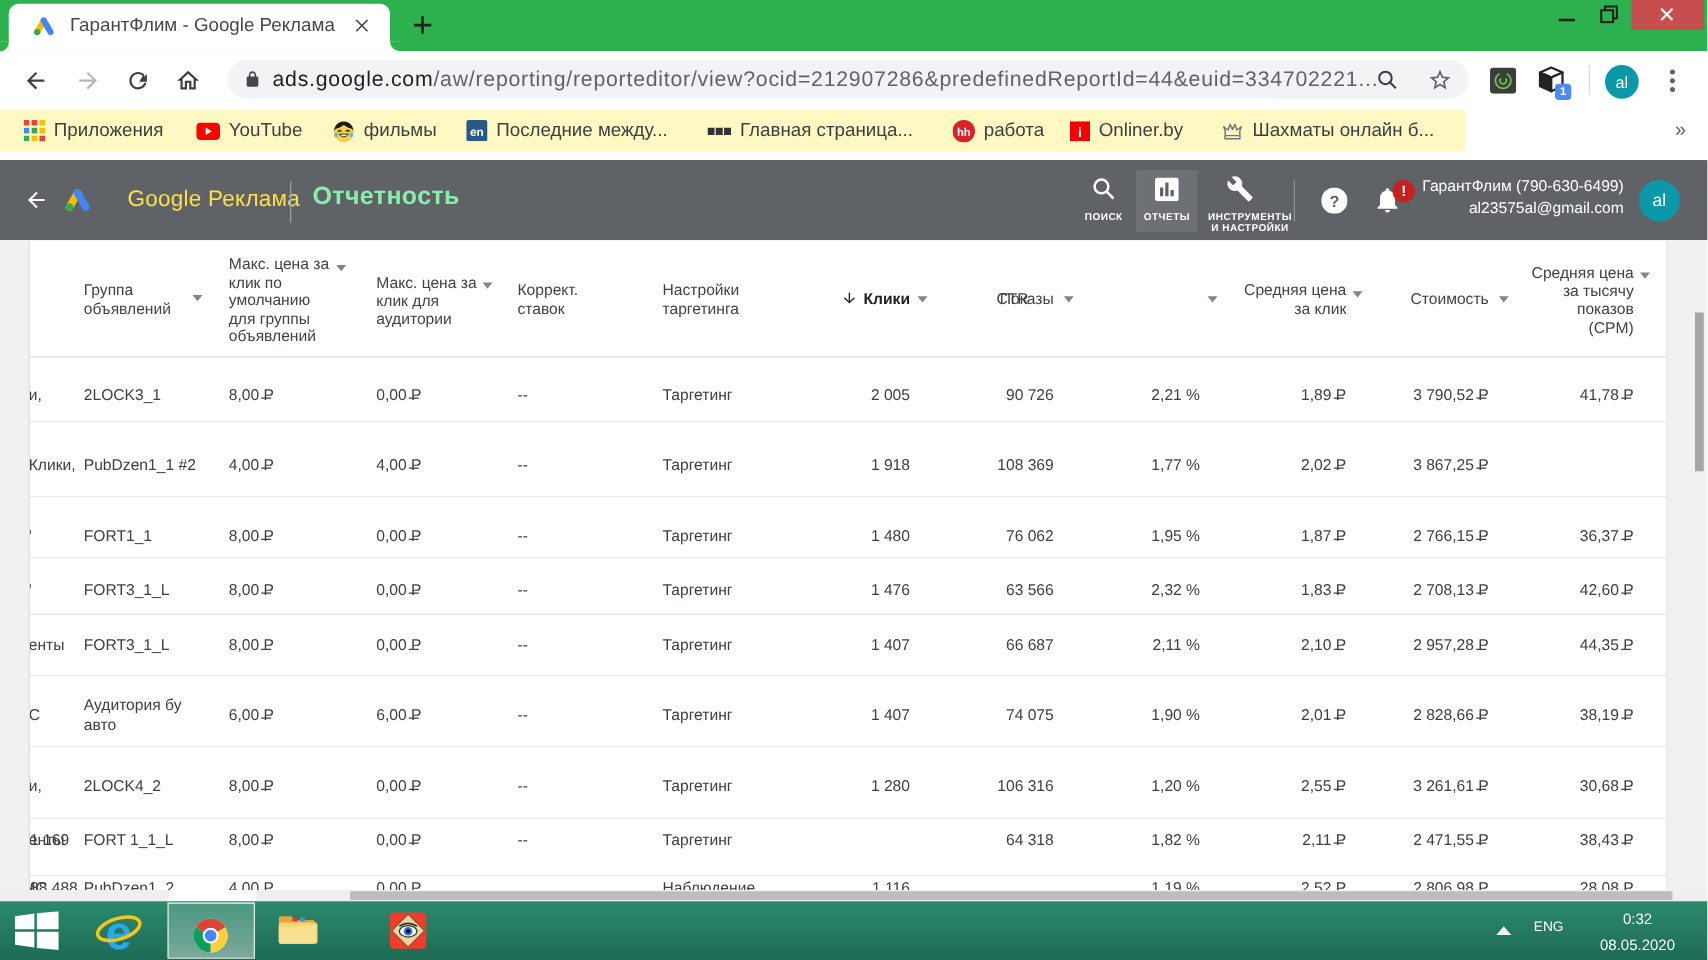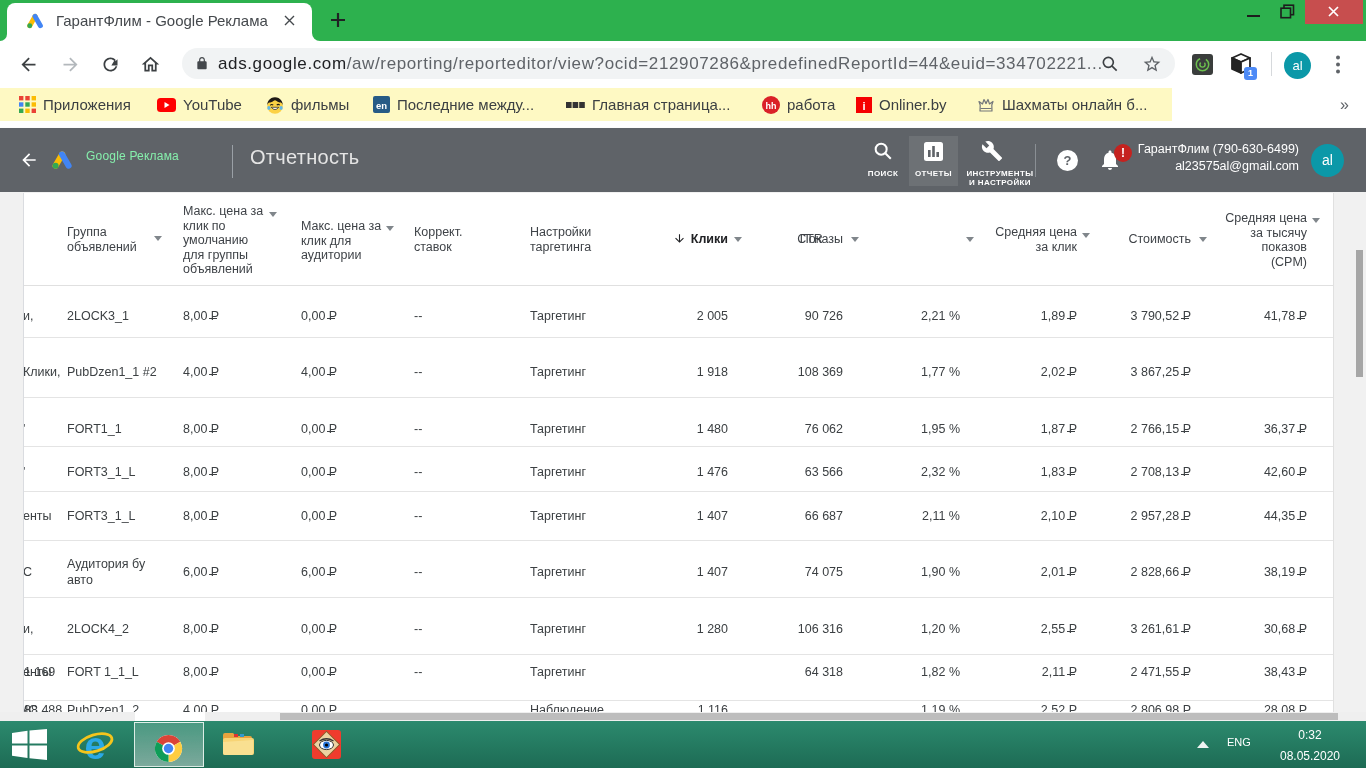--- a/index.html
+++ b/index.html
@@ -18,23 +18,23 @@
 #omnibox{left:182px;top:7px;width:993px;height:31px;border-radius:15.5px;background:#f1f3f4}
 #url{left:36px;top:0;height:31px;line-height:31px;font-size:17px;letter-spacing:.62px;color:#202124;white-space:nowrap}
 .tsep{left:1271px;top:11px;width:1px;height:24px;background:#d6d9dc}
 #tavatar{left:1284px;top:11px;width:27px;height:27px;border-radius:50%;background:#0b98a8;color:#fff;font-size:13px;text-align:center;line-height:27px}
 
 #bookmarks{left:0;top:88px;width:1172px;height:33px;background:#fef9c3}
 .bm{position:absolute;top:0;height:33px;display:flex;align-items:center;font-size:15px;color:#3c4043;white-space:nowrap}
 .bm svg,.bm .bicon{margin-right:7px}
 
 #apphdr{left:0;top:128px;width:1366px;height:64px;background:#5f6368;box-shadow:0 2px 3px rgba(0,0,0,.25)}
-#brand{left:86px;top:21px;font-size:12px;color:#86efac;letter-spacing:.2px;white-space:nowrap}
+#brand{left:102px;top:21px;font-size:18px;color:#fde047;letter-spacing:.2px;white-space:nowrap}
 .hsep1{left:232px;top:17px;width:1px;height:33px;background:#9aa0a6}
-#htitle{left:250px;top:18px;font-size:20px;font-weight:normal;color:#e5e5e5;letter-spacing:.3px}
+#htitle{left:250px;top:18px;font-size:20px;font-weight:bold;color:#86efac;letter-spacing:.3px}
 .navlbl{position:absolute;color:#fff;font-size:8px;font-weight:bold;letter-spacing:.4px;text-align:center}
 #repbox{left:909px;top:8px;width:49px;height:50px;background:#6d7175}
 .hsep2{left:1035px;top:16px;width:1px;height:33px;background:#8a8f94}
 #account{right:67px;top:13px;text-align:right;color:#fff;font-size:12.5px;line-height:16.5px}
 #havatar{left:1311px;top:16px;width:33px;height:33px;border-radius:50%;background:#0b98a8;color:#fff;font-size:14px;text-align:center;line-height:33px}
 
 #page{left:0;top:192px;width:1366px;height:520px;background:#f1f1f1}
 #card{left:23px;top:1px;width:1311px;height:519px;background:#fff;border-left:1px solid #dadce0;border-right:1px solid #e0e0e0;overflow:hidden}
 #thead{left:0;top:0;width:1310px;height:93px;border-bottom:1px solid #e0e0e0;background:#fff}
 .hc{position:absolute;font-size:12.5px;line-height:14.5px;color:#3f4348}

